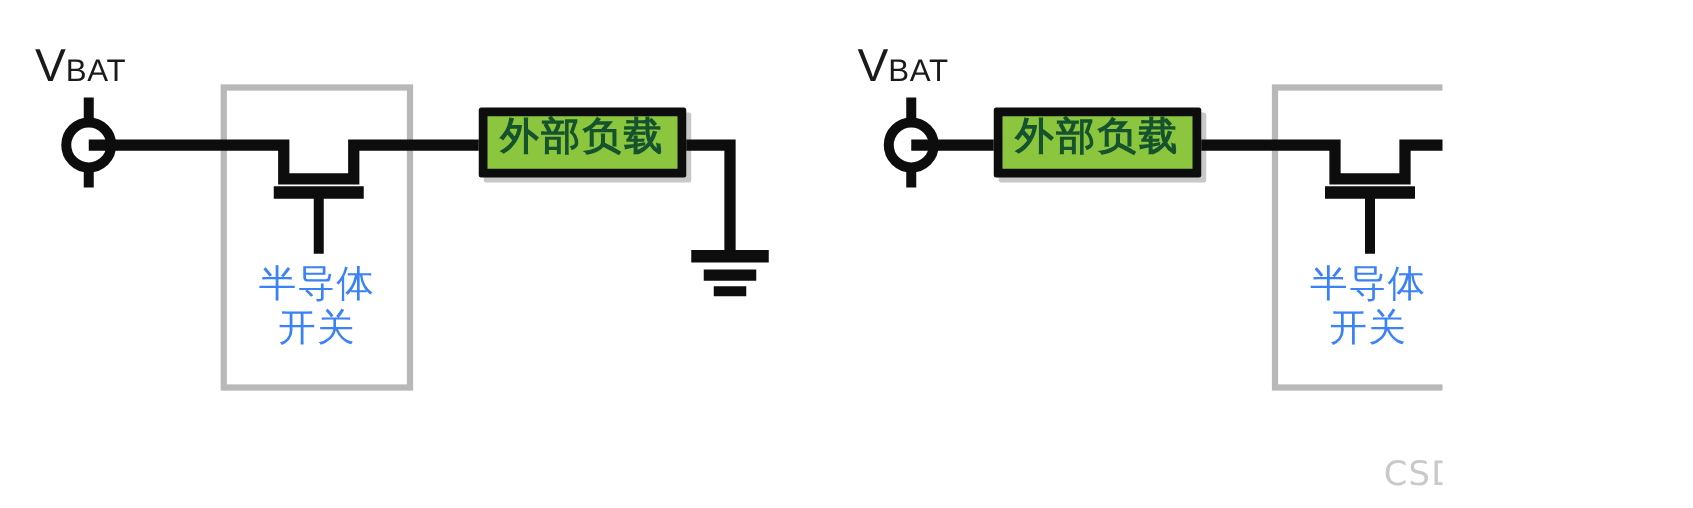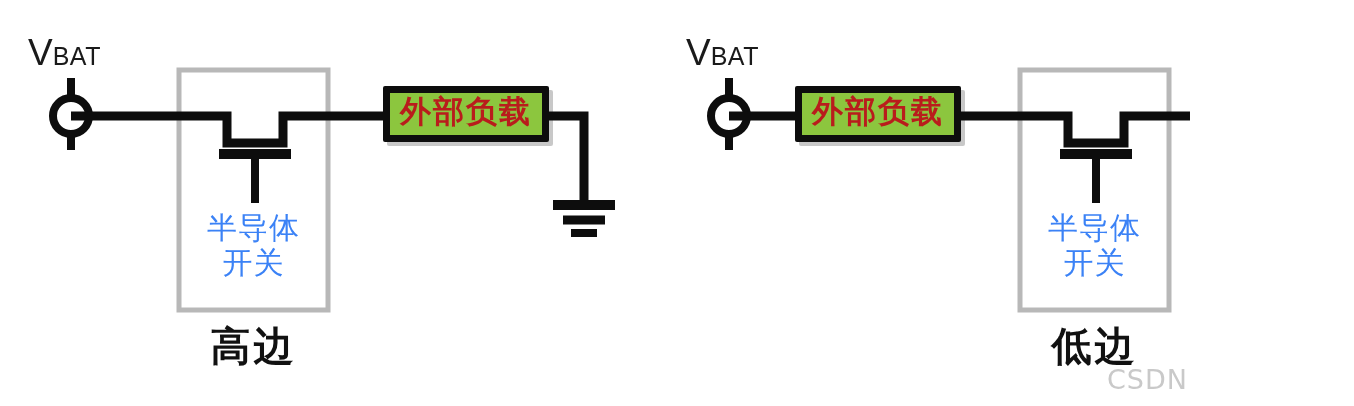--- a/index.html
+++ b/index.html
@@ -9,21 +9,20 @@
   }
   body {
     font-family: "Liberation Sans", "DejaVu Sans", sans-serif;
   }
   #stage {
     position: relative;
     width: 1154px;
     height: 406px;
     background: #ffffff;
     overflow: hidden;
-    padding-left: 36px;
   }
   svg.circuit {
     position: absolute;
     left: 0;
     top: 0;
     width: 1354px;
     height: 406px;
     display: block;
   }
   .wire {
@@ -77,22 +76,22 @@
     font-family: "Liberation Sans", "DejaVu Sans", sans-serif;
     color: #1a1a1a;
     font-size: 37px;
     letter-spacing: 0px;
   }
   .vbat .sub {
     font-size: 25px;
     letter-spacing: 0.5px;
   }
   .load-text {
-    font-family: Liberation Serif, serif;
-    color: #b91c1c;
+    font-family: Liberation Mono, monospace;
+    color: #14532d;
     font-size: 31px;
     font-weight: bold;
     letter-spacing: 2px;
     text-align: center;
   }
   .switch-text {
     font-family: "DejaVu Sans", "Liberation Sans", sans-serif;
     color: #3b82f6;
     font-size: 30px;
     text-align: center;
@@ -166,30 +165,28 @@
     <span>V</span><span class="sub">BAT</span>
   </div>
 
   <div class="lbl load-text" style="left:383px; top:96px; width:166px;">外部负载</div>
 
   <div class="lbl switch-text" style="left:179px; top:210px; width:149px;">
     <div>半导体</div>
     <div>开关</div>
   </div>
 
-  <div class="lbl side-label" style="left:179px; top:326px; width:149px;">高边</div>
 
   <div class="lbl vbat" style="left:686px; top:34px;">
     <span>V</span><span class="sub">BAT</span>
   </div>
 
   <div class="lbl load-text" style="left:795px; top:96px; width:166px;">外部负载</div>
 
   <div class="lbl switch-text" style="left:1020px; top:210px; width:149px;">
     <div>半导体</div>
     <div>开关</div>
   </div>
 
-  <div class="lbl side-label" style="left:1020px; top:326px; width:149px;">低边</div>
 
   <div class="lbl watermark" style="left:1107px; top:366px;">CSDN @丸子的蓝口袋</div>
 
 </div>
 
 </body></html>

